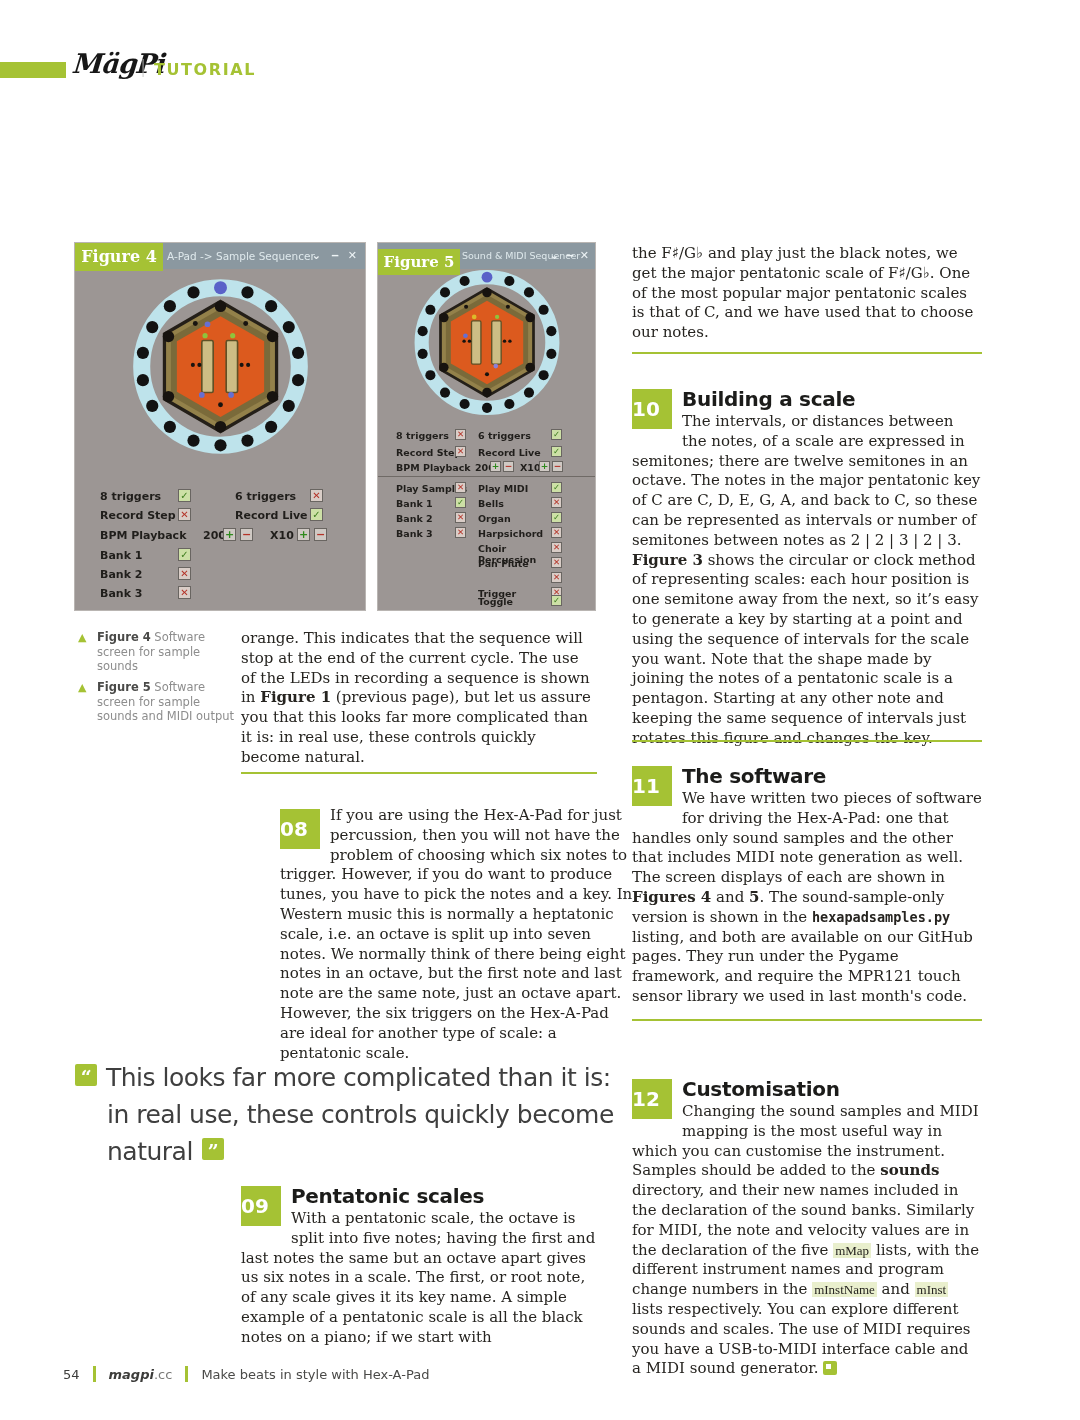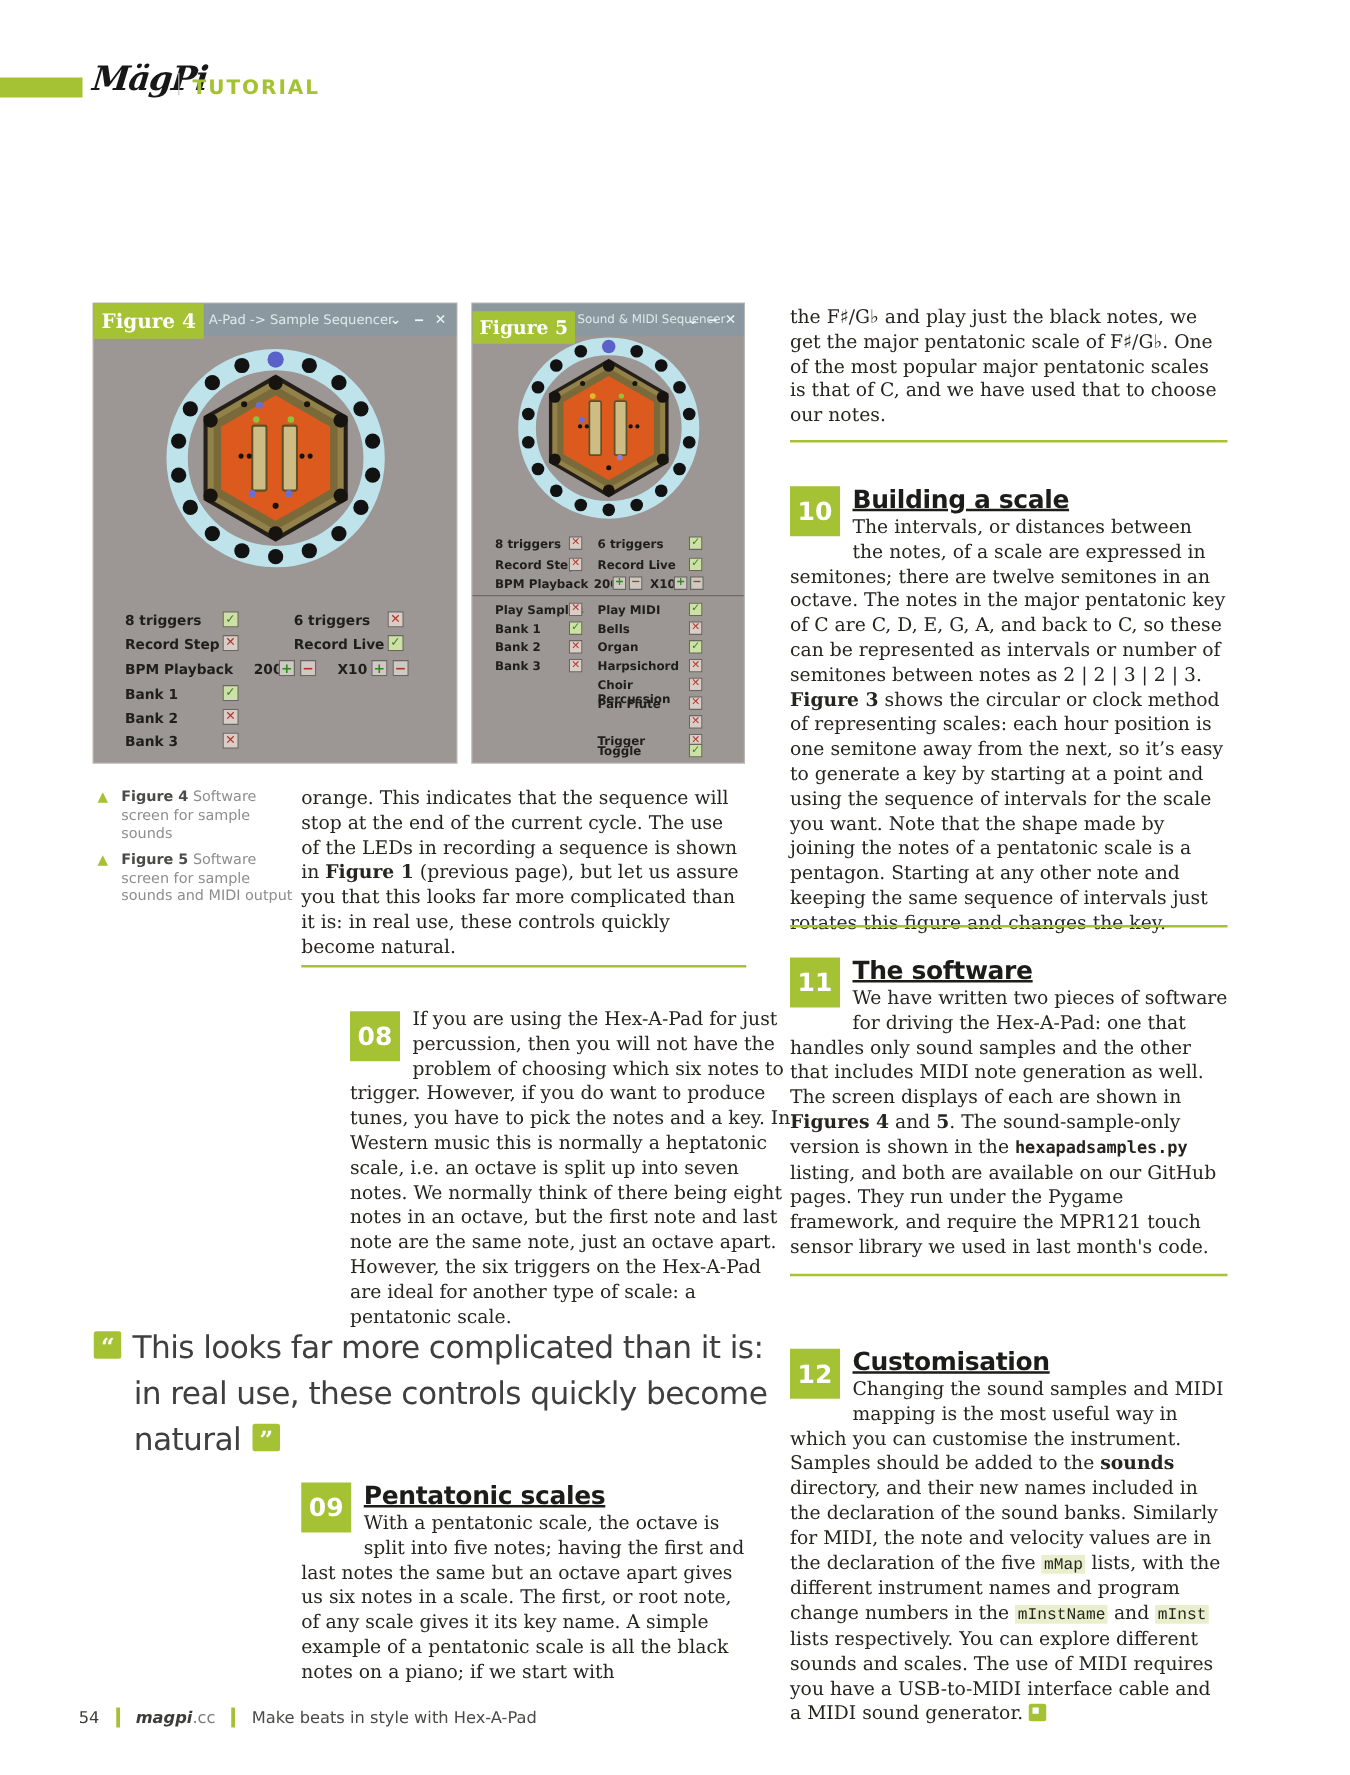--- a/index.html
+++ b/index.html
@@ -42,24 +42,24 @@
 
   
   .caption{font:11.5px/14.5px "DejaVu Sans",sans-serif;color:var(--gray);}
   .cap-tri{position:absolute;left:-19px;top:1px;color:var(--green);font-size:11px;}
   .cap-fig{font-weight:bold;color:#4a4a48;}
 
   
   .body-text{font:15px/19.8px "DejaVu Serif",serif;color:var(--ink);}
   .b{font-weight:bold;}
   .mono-b{font-family:"DejaVu Sans Mono",monospace;font-weight:bold;font-size:13.5px;}
-  .code{font-family:Liberation Mono, monospace;font-size:13px;background:#e9efcd;padding:0 2px;}
+  .code{font-family:Liberation Serif, serif;font-size:13px;background:#e9efcd;padding:0 2px;}
   .rule{height:2px;background:var(--green);}
-  .sec-badge{float:left;width:40px;height:40px;margin:3px 10px 3px 0;background:var(--green);color:#fff;font:bold 20px/40px "DejaVu Sans",sans-serif;text-align:center;}
-  .sec-title{font:bold 20px/26px "DejaVu Sans",sans-serif;color:#1c1c1a;letter-spacing:-0.3px;text-decoration:underline;}
+  .sec-badge{float:left;width:40px;height:40px;margin:3px 10px 3px 0;background:var(--green);color:#fff;font:bold 20px/40px "DejaVu Sans",sans-serif;text-align:left;}
+  .sec-title{font:bold 20px/26px "DejaVu Sans",sans-serif;color:#1c1c1a;letter-spacing:-0.3px;}
 
   
   .quote{font:25px/37px "DejaVu Sans",sans-serif;color:#3f3f3f;padding-left:32px;text-indent:-32px;letter-spacing:-0.5px;}
   .qmark{display:inline-block;width:22px;height:22px;background:var(--green);color:#fff;font:bold 19px/27px "DejaVu Serif",serif;text-align:center;border-radius:2px;vertical-align:2px;margin-right:9px;text-indent:0;}
   .qmark-close{margin-right:0;margin-left:9px;}
 
   
   .endmark{display:inline-block;width:14px;height:14px;background:var(--green);border-radius:2px;vertical-align:-2px;position:relative;}
   .endmark::after{content:"";position:absolute;left:3px;top:3px;width:5px;height:5px;background:#fff;}
 

